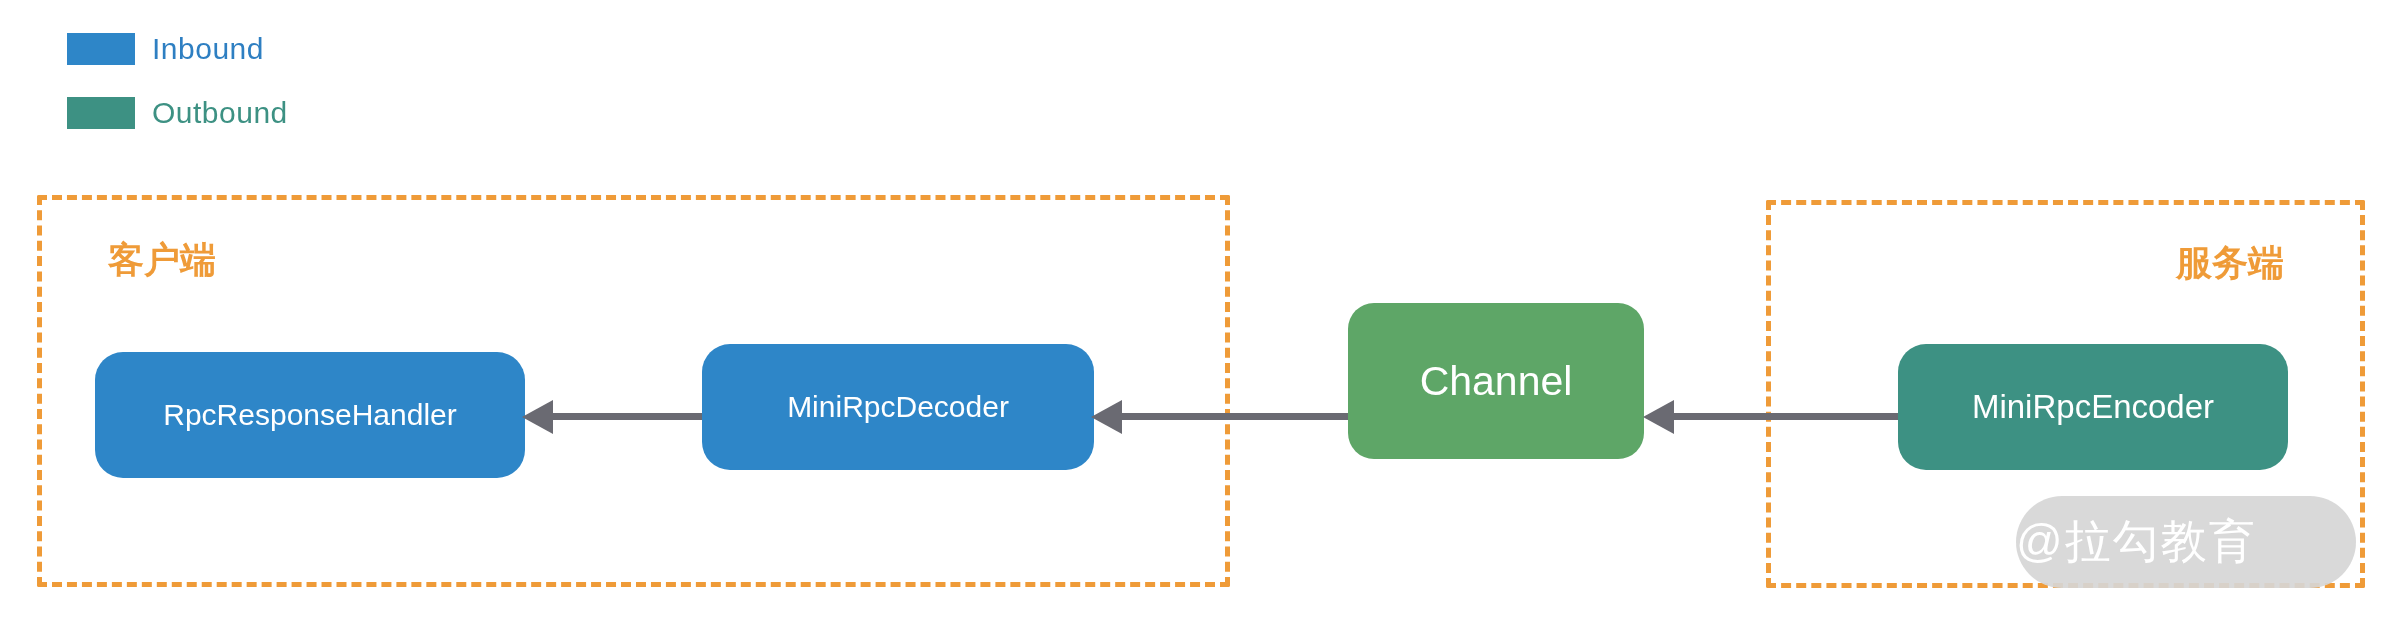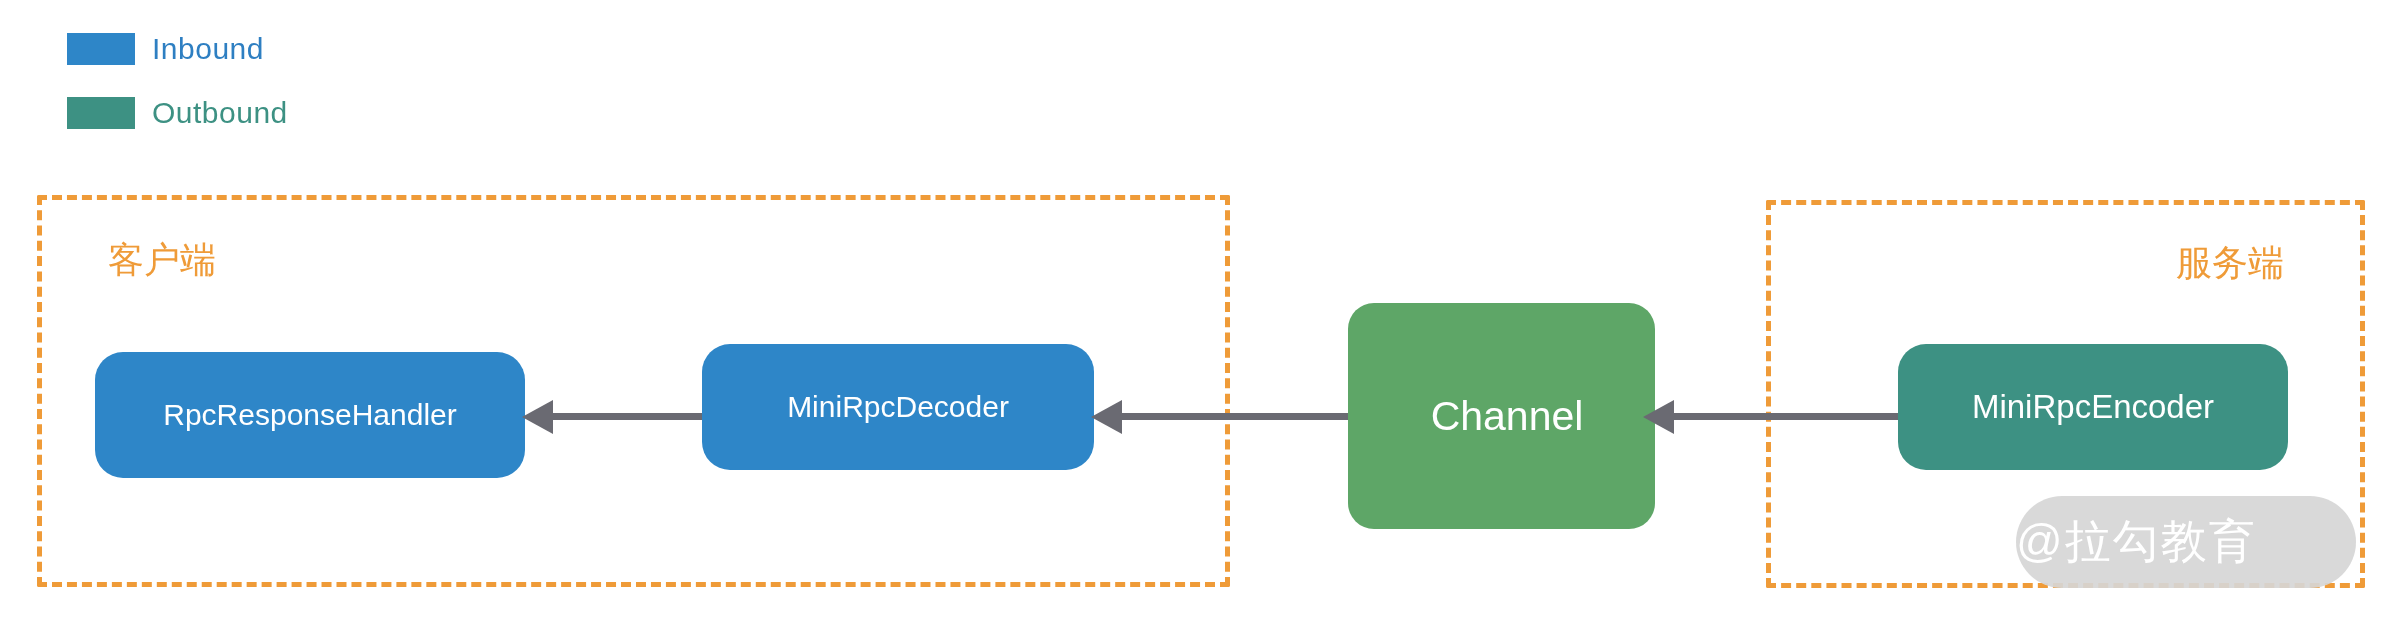--- a/index.html
+++ b/index.html
@@ -36,40 +36,40 @@
     position: absolute;
     border: 5px dashed #ef9b38;
     box-sizing: border-box;
     border-radius: 2px;
   }
   .group-client { left: 37px;   top: 195px; width: 1193px; height: 392px; }
   .group-server { left: 1766px; top: 200px; width: 599px;  height: 388px; }
   .group-label {
     position: absolute;
     font-size: 36px;
-    font-weight: normal;
+    font-weight: bold;
     color: #ef9b38;
     white-space: nowrap;
   }
   .label-client { left: 66px;  top: 36px; }
   .label-server { right: 76px; top: 34px; }
 
   
   .node {
     position: absolute;
     display: flex;
     align-items: center;
     justify-content: center;
     color: #ffffff;
     border-radius: 28px;
     white-space: nowrap;
   }
   .node-handler { left: 95px;   top: 352px; width: 430px; height: 126px; font-size: 30px; }
   .node-decoder { left: 702px;  top: 344px; width: 392px; height: 126px; font-size: 30px; }
-  .node-channel { left: 1348px; top: 303px; width: 296px; height: 226px; font-size: 41px; border-radius: 26px; padding-left: 11px; }
+  .node-channel { left: 1348px; top: 303px; width: 296px; height: 156px; font-size: 41px; border-radius: 26px; }
   .node-encoder { left: 1898px; top: 344px; width: 390px; height: 126px; font-size: 33px; }
 
   
   .arrow-line {
     position: absolute;
     height: 7px;
     top: 413px;
     background: #6a6a72;
   }
   .line-dec-to-handler { left: 551px;  width: 151px; }

